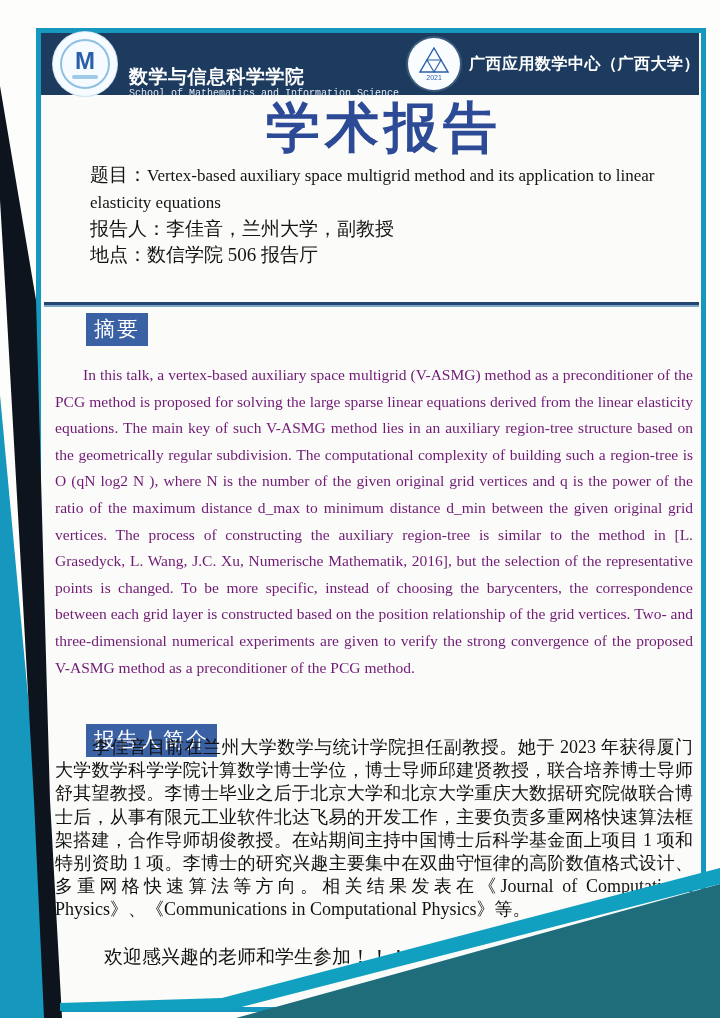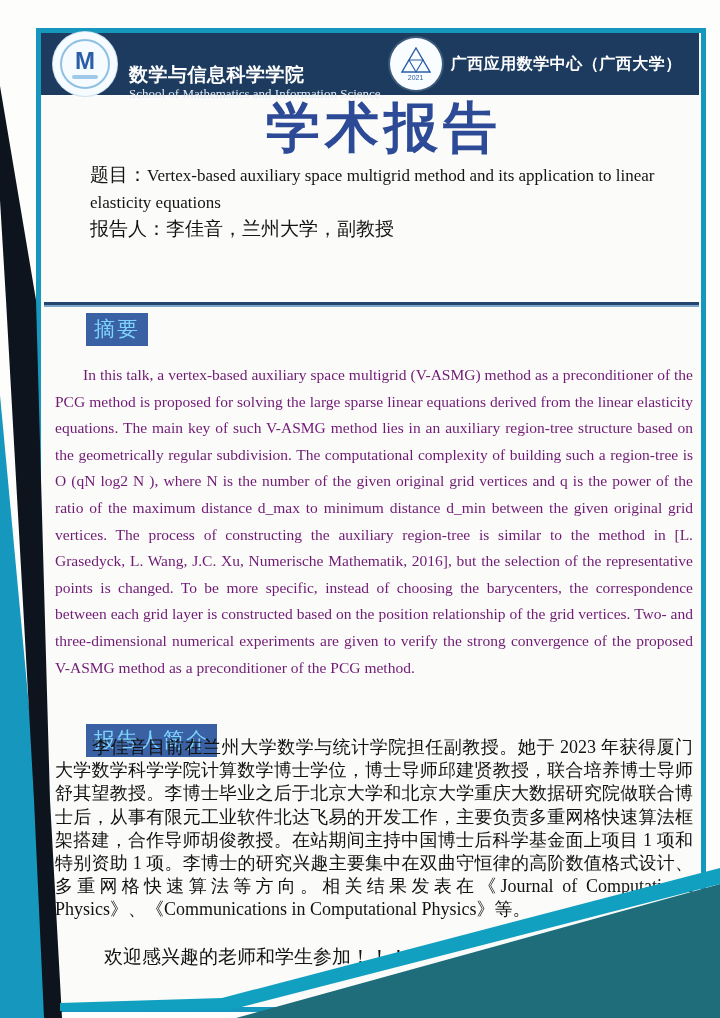--- a/index.html
+++ b/index.html
@@ -40,21 +40,21 @@
   .uni-en{
     font-family:"Liberation Serif",serif;font-weight:bold;font-size:11px;
     letter-spacing:0.5px;margin-top:1px;
   }
   .school-block{margin-left:12px;color:#ffffff;}
   .school-zh{
     font-family:"Liberation Sans","DejaVu Sans",sans-serif;font-weight:bold;
     font-size:19px;line-height:23px;letter-spacing:0.5px;margin-top:36px;
   }
   .school-en{
-    font-family:Liberation Serif, serif;font-size:13px;color:#e3eaf2;margin-top:0;
+    font-family:Liberation Mono, monospace;font-size:10px;color:#e3eaf2;margin-top:0;
   }
   .center-logo{
     width:52px;height:52px;border-radius:50%;background:#fafdff;flex:none;margin-left:9px;
     display:flex;flex-direction:column;align-items:center;justify-content:center;
     box-shadow:0 0 0 2px #3a5a7c;
   }
   .center-logo svg{display:block;}
   .center-logo-year{
     font-family:"Liberation Sans",sans-serif;font-size:7px;color:#2b5ea8;line-height:7px;margin-top:1px;
   }
@@ -75,21 +75,21 @@
   }
   .info-row{margin:0;}
   .topic-en{font-size:17px;}
   
   .divider{
     position:absolute;left:44px;top:302px;width:655px;height:5px;
     background:linear-gradient(to bottom,#24456f 0%,#24456f 55%,#7ea6cb 55%,#7ea6cb 100%);
   }
   
   .section-box{
-    position:absolute;background:#3a61a4;color:#7dd3fc;
+    position:absolute;background:#3a61a4;color:#ffffff;
     font-size:21px;line-height:27px;padding:3px 8px;letter-spacing:2px;
     font-family:"Liberation Serif","DejaVu Serif",serif;
   }
   .abstract-box{left:86px;top:313px;}
   .bio-box{left:86px;top:724px;font-family:Liberation Serif, serif;}
   
   .abstract-text{
     position:absolute;left:55px;top:362px;width:638px;color:#701a75;
     font-size:15.5px;line-height:26.6px;text-align:justify;text-indent:28px;
   }
@@ -129,20 +129,21 @@
       <span class="center-logo-year">2021</span>
     </div>
     <div class="center-name">广西应用数学中心（广西大学）</div>
   </div>
 
   <div class="main-title">学术报告</div>
 
   <div class="info-block">
     <p class="info-row"><span>题目：</span><span class="topic-en">Vertex-based auxiliary space multigrid method and its application to linear elasticity equations</span></p>
     <p class="info-row"><span>报告人：</span><span>李佳音，兰州大学，副教授</span></p>
+    <p class="info-row"><span>地点：</span><span>数信学院 506 报告厅</span></p>
   </div>
 
   <div class="divider"></div>
 
   <div class="section-box abstract-box">摘要</div>
   <div class="abstract-text">In this talk, a vertex-based auxiliary space multigrid (V-ASMG) method as a preconditioner of the PCG method is proposed for solving the large sparse linear equations derived from the linear elasticity equations. The main key of such V-ASMG method lies in an auxiliary region-tree structure based on the geometrically regular subdivision. The computational complexity of building such a region-tree is O (qN log2 N ), where N is the number of the given original grid vertices and q is the power of the ratio of the maximum distance d_max to minimum distance d_min between the given original grid vertices. The process of constructing the auxiliary region-tree is similar to the method in [L. Grasedyck, L. Wang, J.C. Xu, Numerische Mathematik, 2016], but the selection of the representative points is changed. To be more specific, instead of choosing the barycenters, the correspondence between each grid layer is constructed based on the position relationship of the grid vertices. Two- and three-dimensional numerical experiments are given to verify the strong convergence of the proposed V-ASMG method as a preconditioner of the PCG method.</div>
 
   <div class="section-box bio-box">报告人简介</div>
   <div class="bio-text">李佳音目前在兰州大学数学与统计学院担任副教授。她于 2023 年获得厦门大学数学科学学院计算数学博士学位，博士导师邱建贤教授，联合培养博士导师舒其望教授。李博士毕业之后于北京大学和北京大学重庆大数据研究院做联合博士后，从事有限元工业软件北达飞易的开发工作，主要负责多重网格快速算法框架搭建，合作导师胡俊教授。在站期间主持中国博士后科学基金面上项目 1 项和特别资助 1 项。李博士的研究兴趣主要集中在双曲守恒律的高阶数值格式设计、多重网格快速算法等方向。相关结果发表在《Journal of Computational Physics》、《Communications in Computational Physics》等。</div>
 

